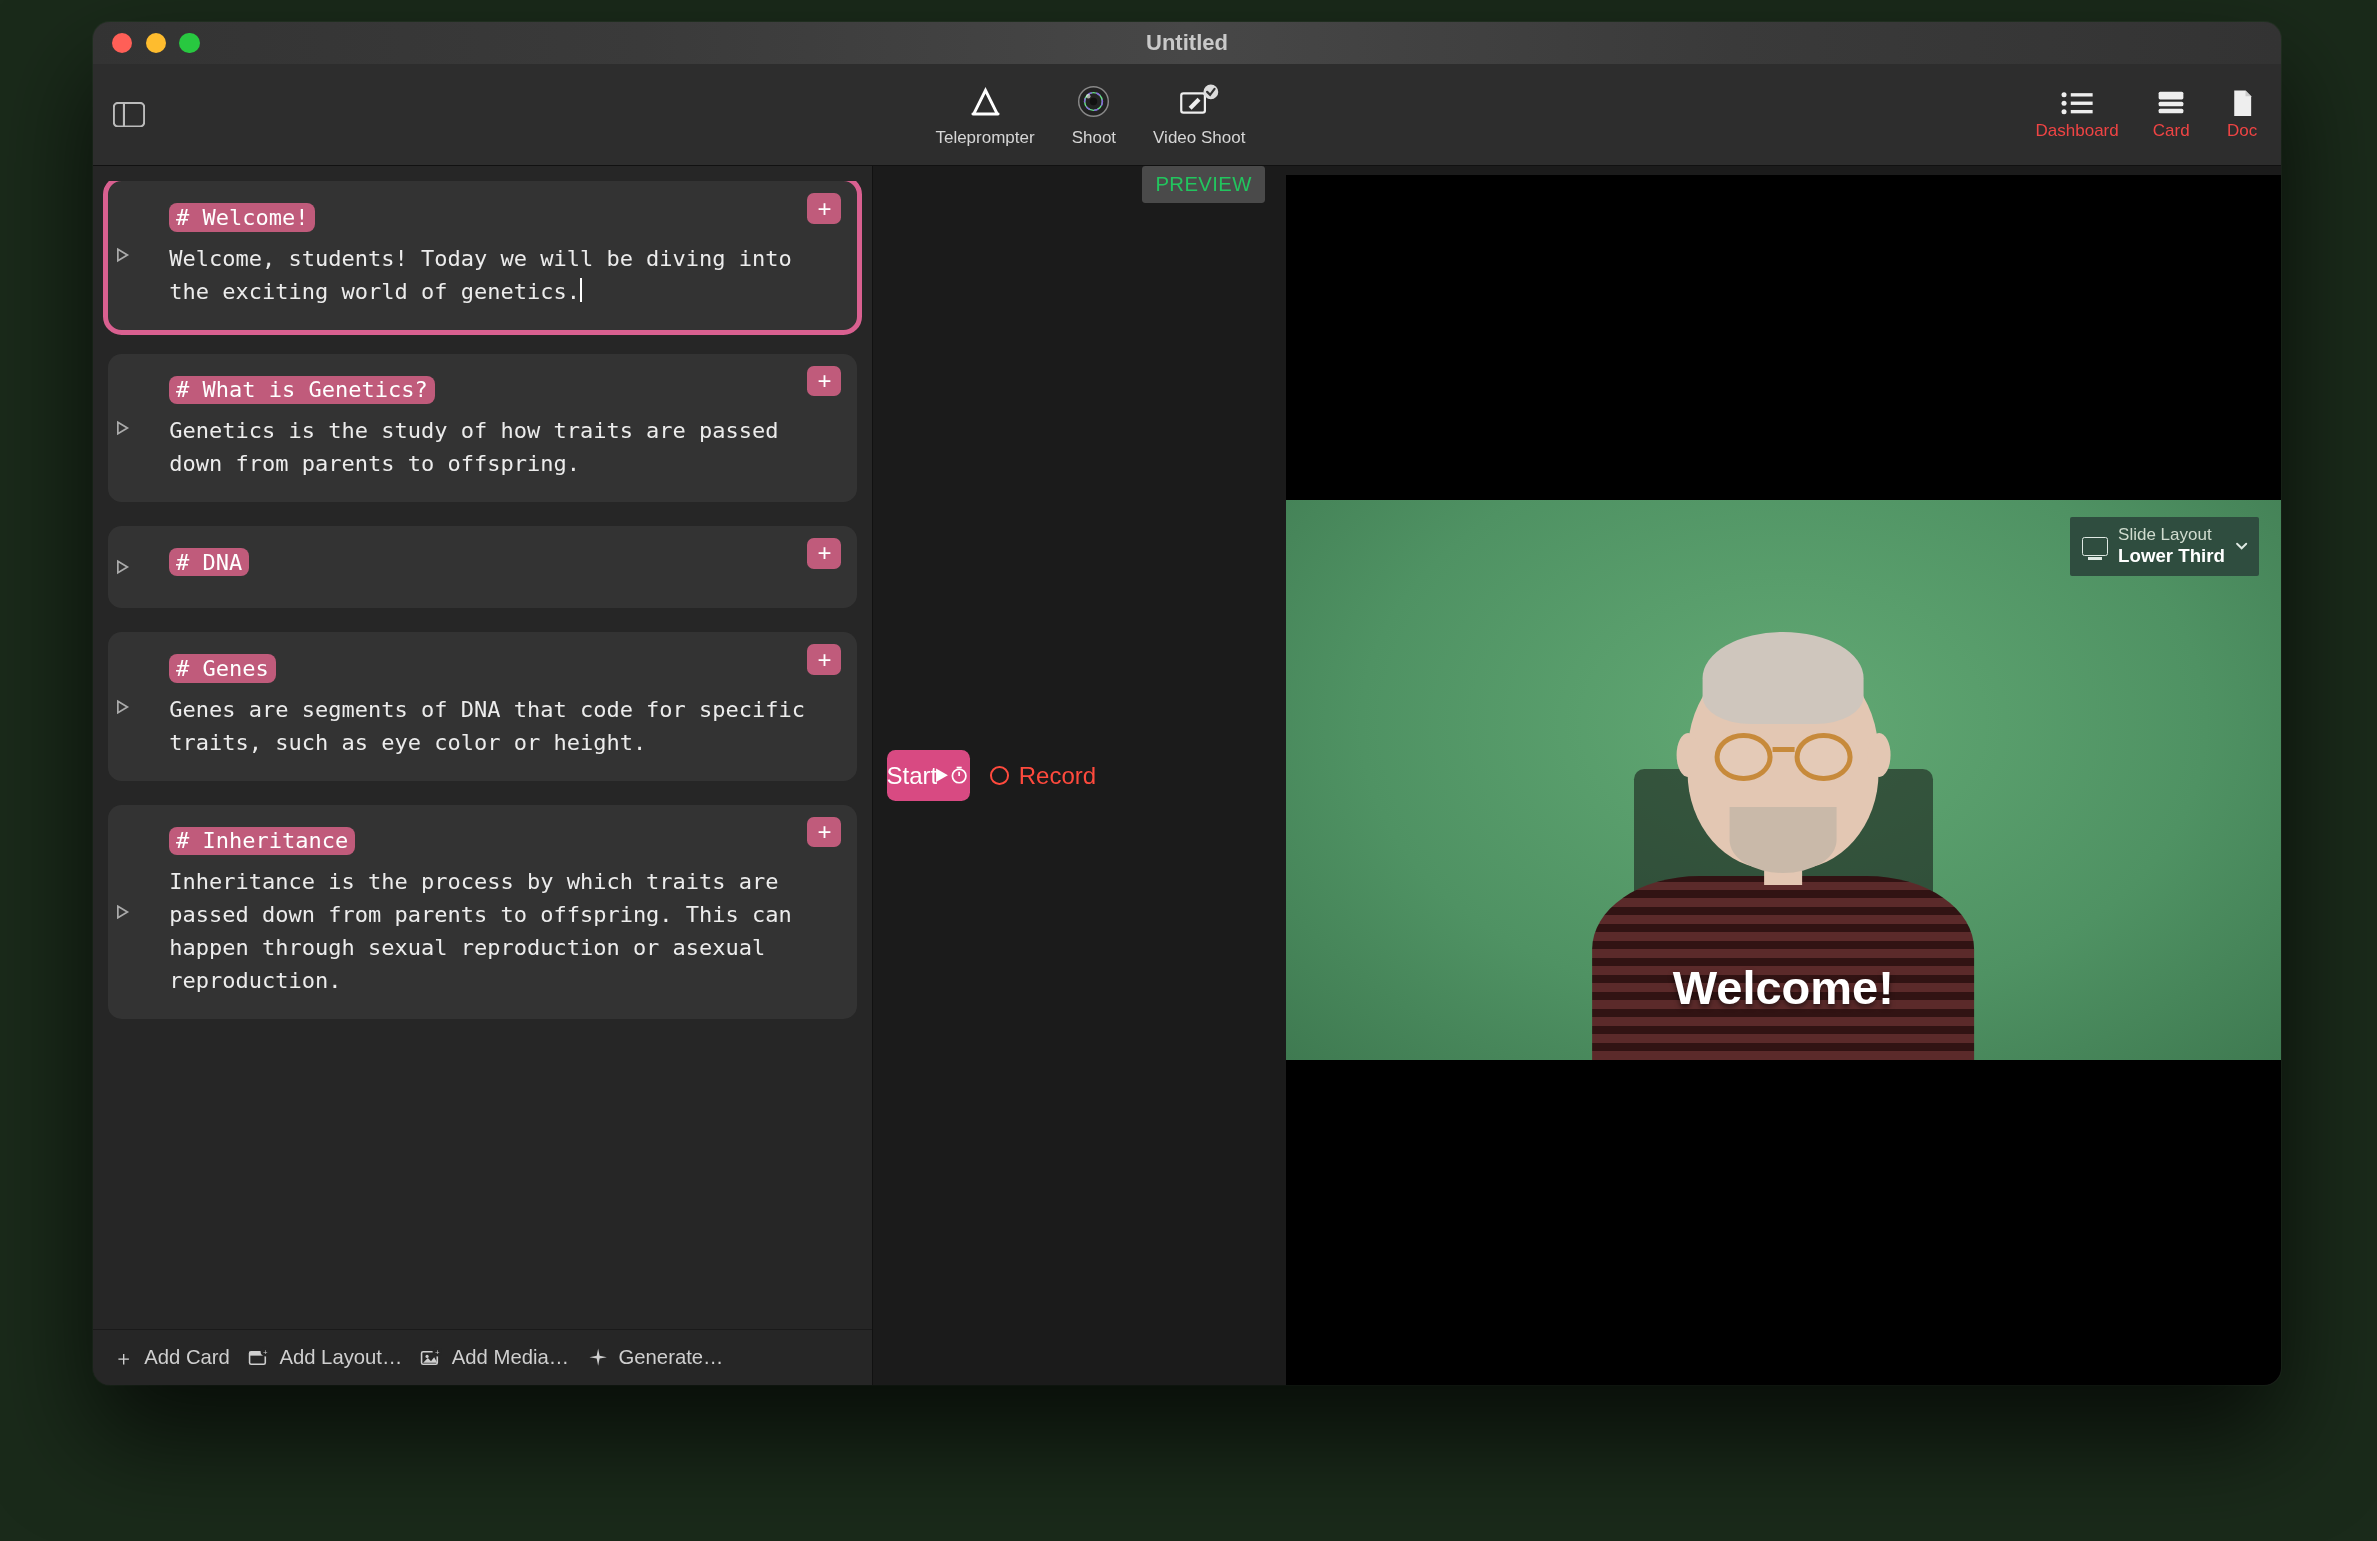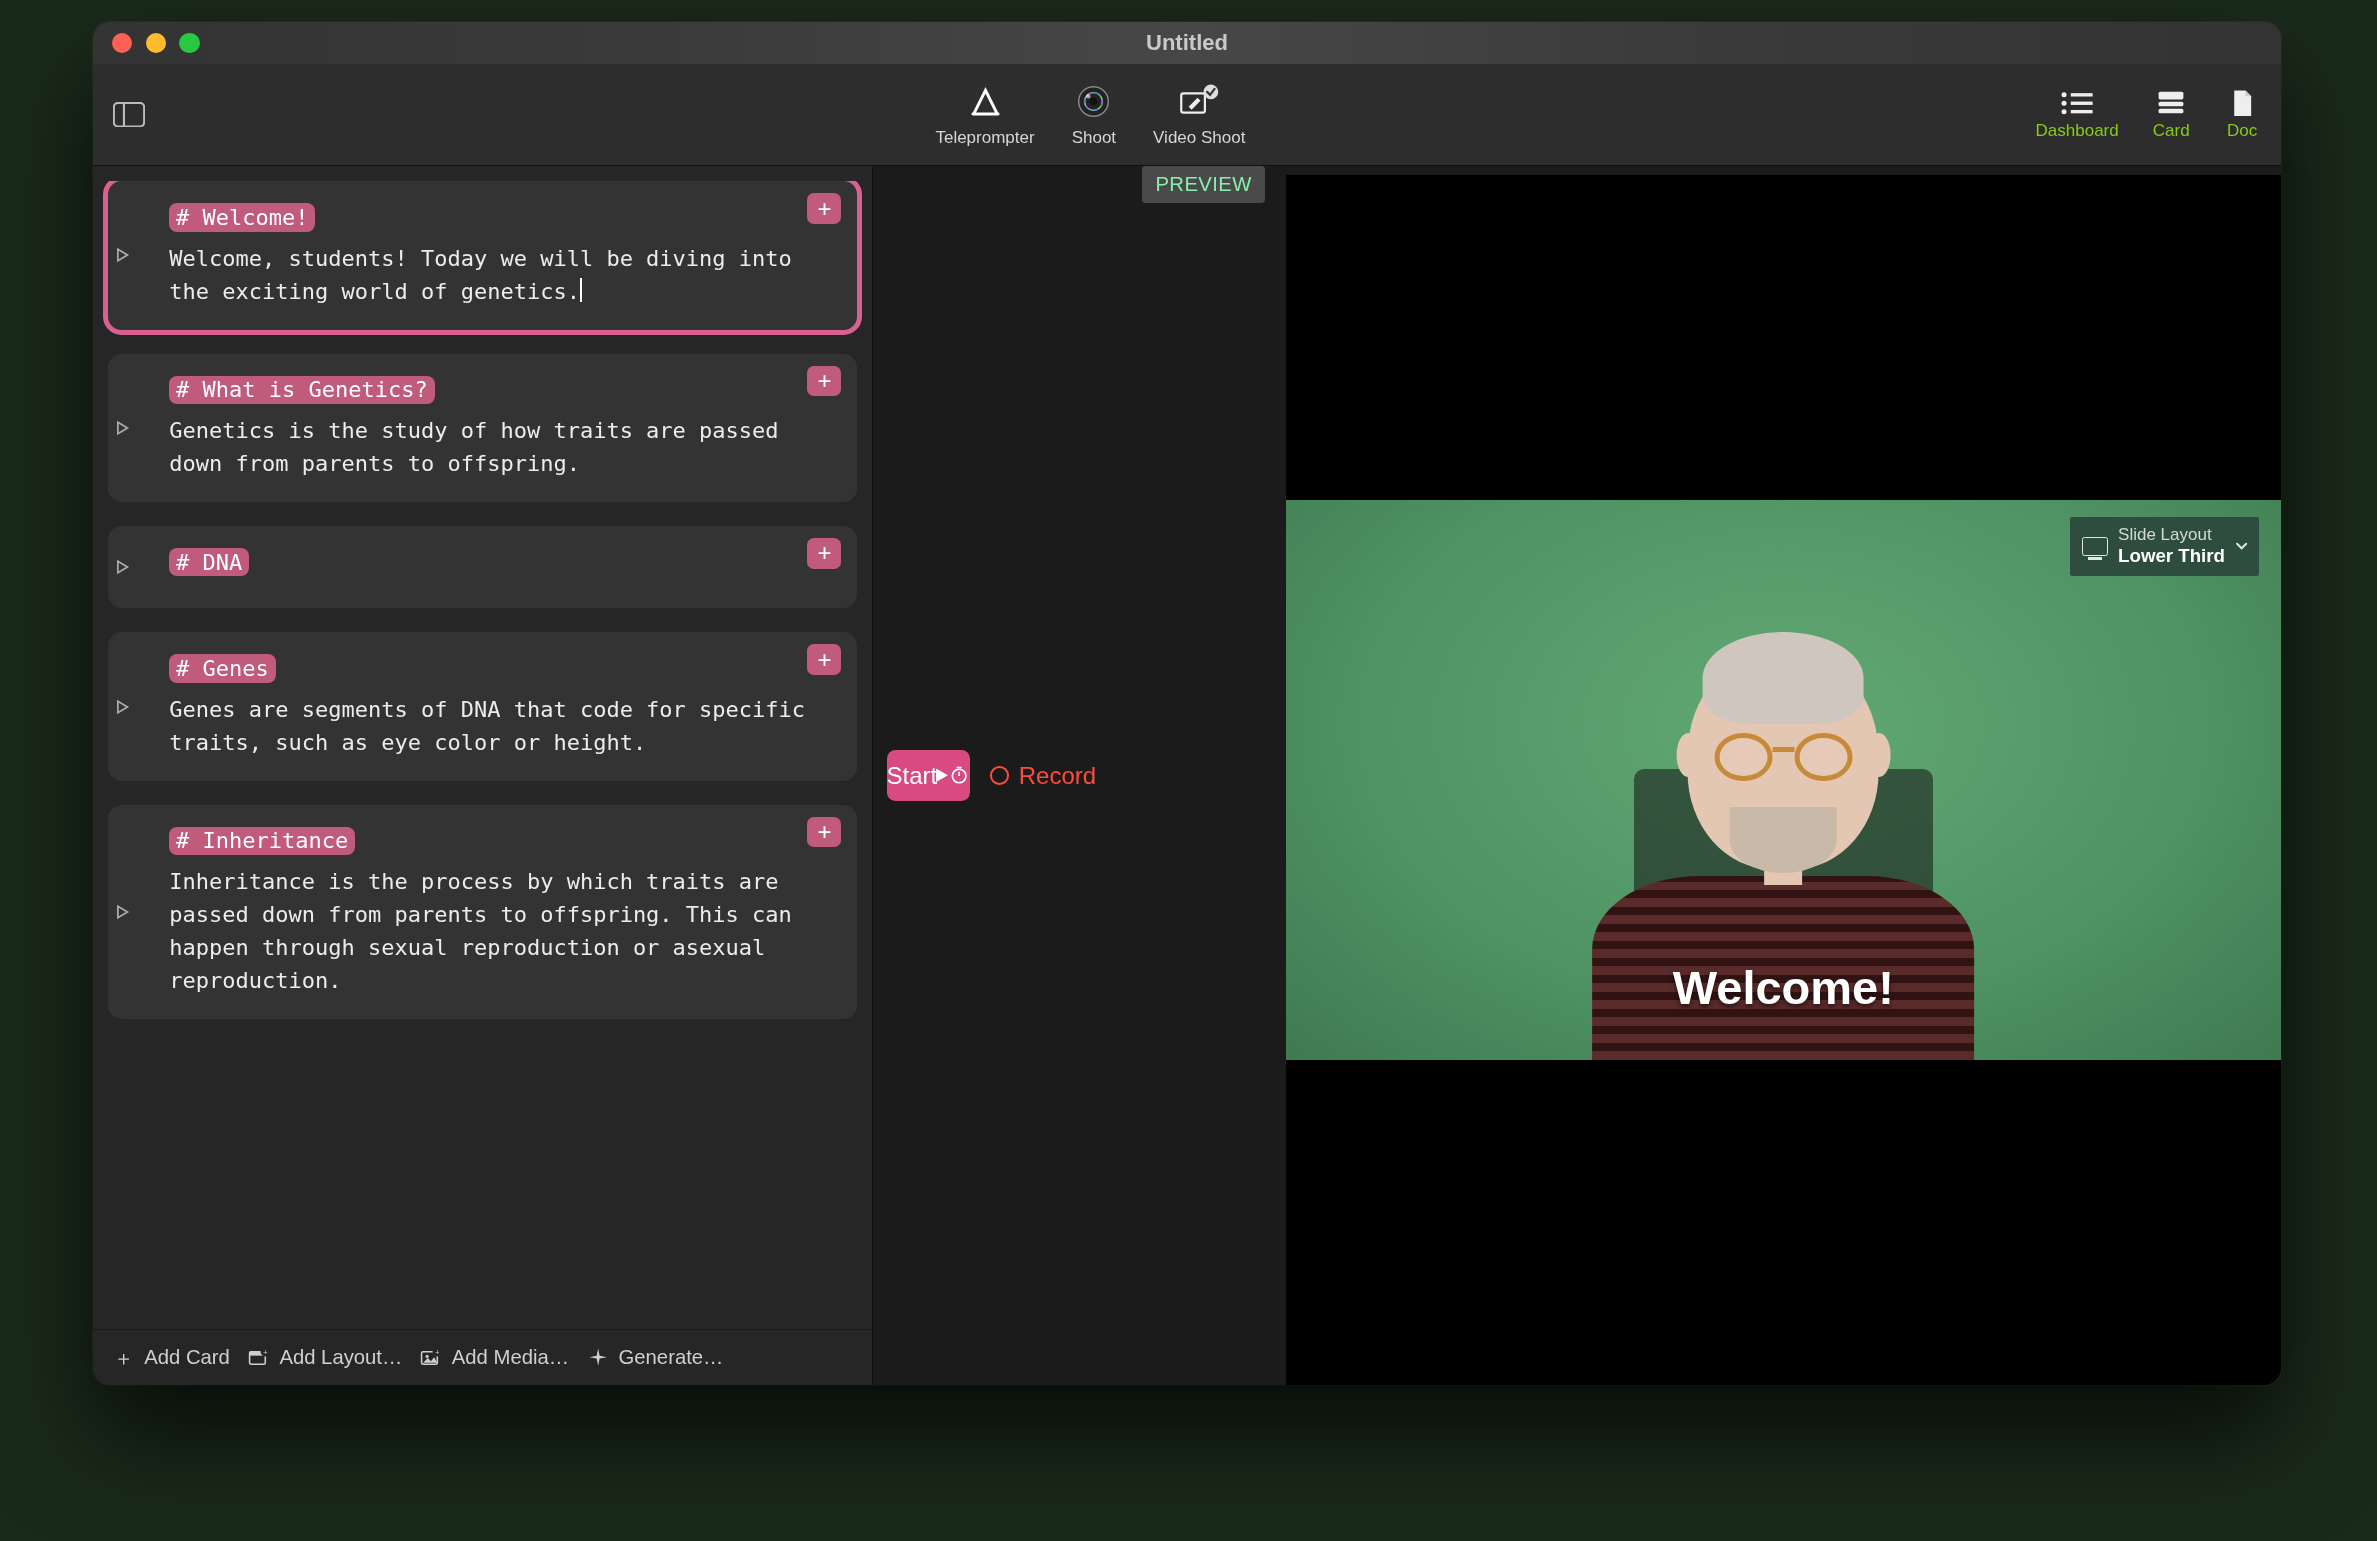--- a/index.html
+++ b/index.html
@@ -29,21 +29,21 @@
   }
   .tb-left { display: flex; align-items: center; }
   .sidebar-toggle { width: 32px; height: 25.4px; color: #bbb; }
   .tb-center { flex: 1; display: flex; justify-content: center; gap: 37px; }
   .mode-btn { display: flex; flex-direction: column; align-items: center; gap: 5.1px; color: #ddd; cursor: pointer; }
   .mode-btn .icon-wrap { width: 42px; height: 42px; display: flex; align-items: center; justify-content: center; position: relative; }
   .mode-label { font-size: 17px; color: #d6d6d6; }
   .tb-right { display: flex; gap: 34px; }
   .right-btn { display: flex; flex-direction: column; align-items: center; gap: 3.4px; color: #ddd; cursor: pointer; }
   .right-btn .ib { width: 37px; height: 30.5px; display: flex; align-items: center; justify-content: center; }
-  .right-label { font-size: 17px; color: #84cc16; }
+  .right-label { font-size: 17px; color: #ef4444; }
   
   .content { flex: 1; display: flex; min-height: 0; }
   .left-pane { width: 780px; background: #262626; display: flex; flex-direction: column; padding: 15.3px 0 0 0; border-right: 0.8px solid #111; }
   .cards { flex: 1; overflow: hidden; padding: 0 15.3px; display: flex; flex-direction: column; gap: 24px; }
   .card {
     background: #333333; border-radius: 13.6px; padding: 22px 24px 22px 24px; position: relative;
     color: #ececec;
   }
   .card.selected { outline: 5.1px solid #d96090; outline-offset: 0; }
   .card .add-btn {
@@ -68,21 +68,21 @@
   .right-pane { flex: 1; background: #1b1b1b; display: flex; flex-direction: row; }
   .start-row { display: flex; align-items: center; gap: 20.3px; padding: 15.3px 25.4px 15.3px 13.6px; }
   .start-btn {
     flex: 1; height: 51px; background: #d84a82; border-radius: 8.5px; color: #fff;
     display: flex; align-items: center; justify-content: center; gap: 12px; font-size: 24px; font-weight: 500; cursor: pointer; position: relative;
   }
   .start-btn .play { position: absolute; right: 18.7px; }
   .record-btn { display: flex; align-items: center; gap: 10.2px; color: #ff4a3d; font-size: 24px; cursor: pointer; }
   .record-dot { width: 18.7px; height: 18.7px; border: 2.5px solid #ff4a3d; border-radius: 50%; display: inline-block; }
   .preview-row { padding: 0 20.3px 8.5px 20.3px; }
-  .preview-chip { display: inline-block; background: #4a4a4a; color: #86efac; padding: 6.8px 13.6px; border-radius: 3.4px; font-size: 20.3px; letter-spacing: 0.4px; }
+  .preview-chip { display: inline-block; background: #4a4a4a; color: #22c55e; padding: 6.8px 13.6px; border-radius: 3.4px; font-size: 20.3px; letter-spacing: 0.4px; }
   .video-area { flex: 1; background: #000; margin: 8.5px 0 0 0; position: relative; display: flex; align-items: center; justify-content: center; }
   .video-frame { width: 100%; aspect-ratio: 16/9; background: #000; position: relative; overflow: hidden; }
   .greenscreen { position: absolute; inset: 0; background: radial-gradient(ellipse at 50% 40%, #62a974 0%, #4f9263 60%, #3f7a51 100%); }
   .chair { position: absolute; left: 35%; right: 35%; bottom: 0; top: 48%; background: rgba(20,20,20,0.55); border-radius: 10.2px 10.2px 0 0; }
   .person {
     position: absolute; left: 50%; transform: translateX(-50%); bottom: 0; width: 48%; height: 78%;
   }
   .head { position: absolute; top: 6%; left: 50%; transform: translateX(-50%); width: 40%; aspect-ratio: 1/1.15; background: #e3c7b3; border-radius: 48% 48% 44% 44%; }
   .hair { position: absolute; top: -8%; left: 8%; right: 8%; height: 42%; background: #cfc6bd; border-radius: 50% 50% 30% 30%; }
   .ear-l, .ear-r { position: absolute; top: 38%; width: 12%; height: 20%; background: #e3c7b3; border-radius: 50%; }

